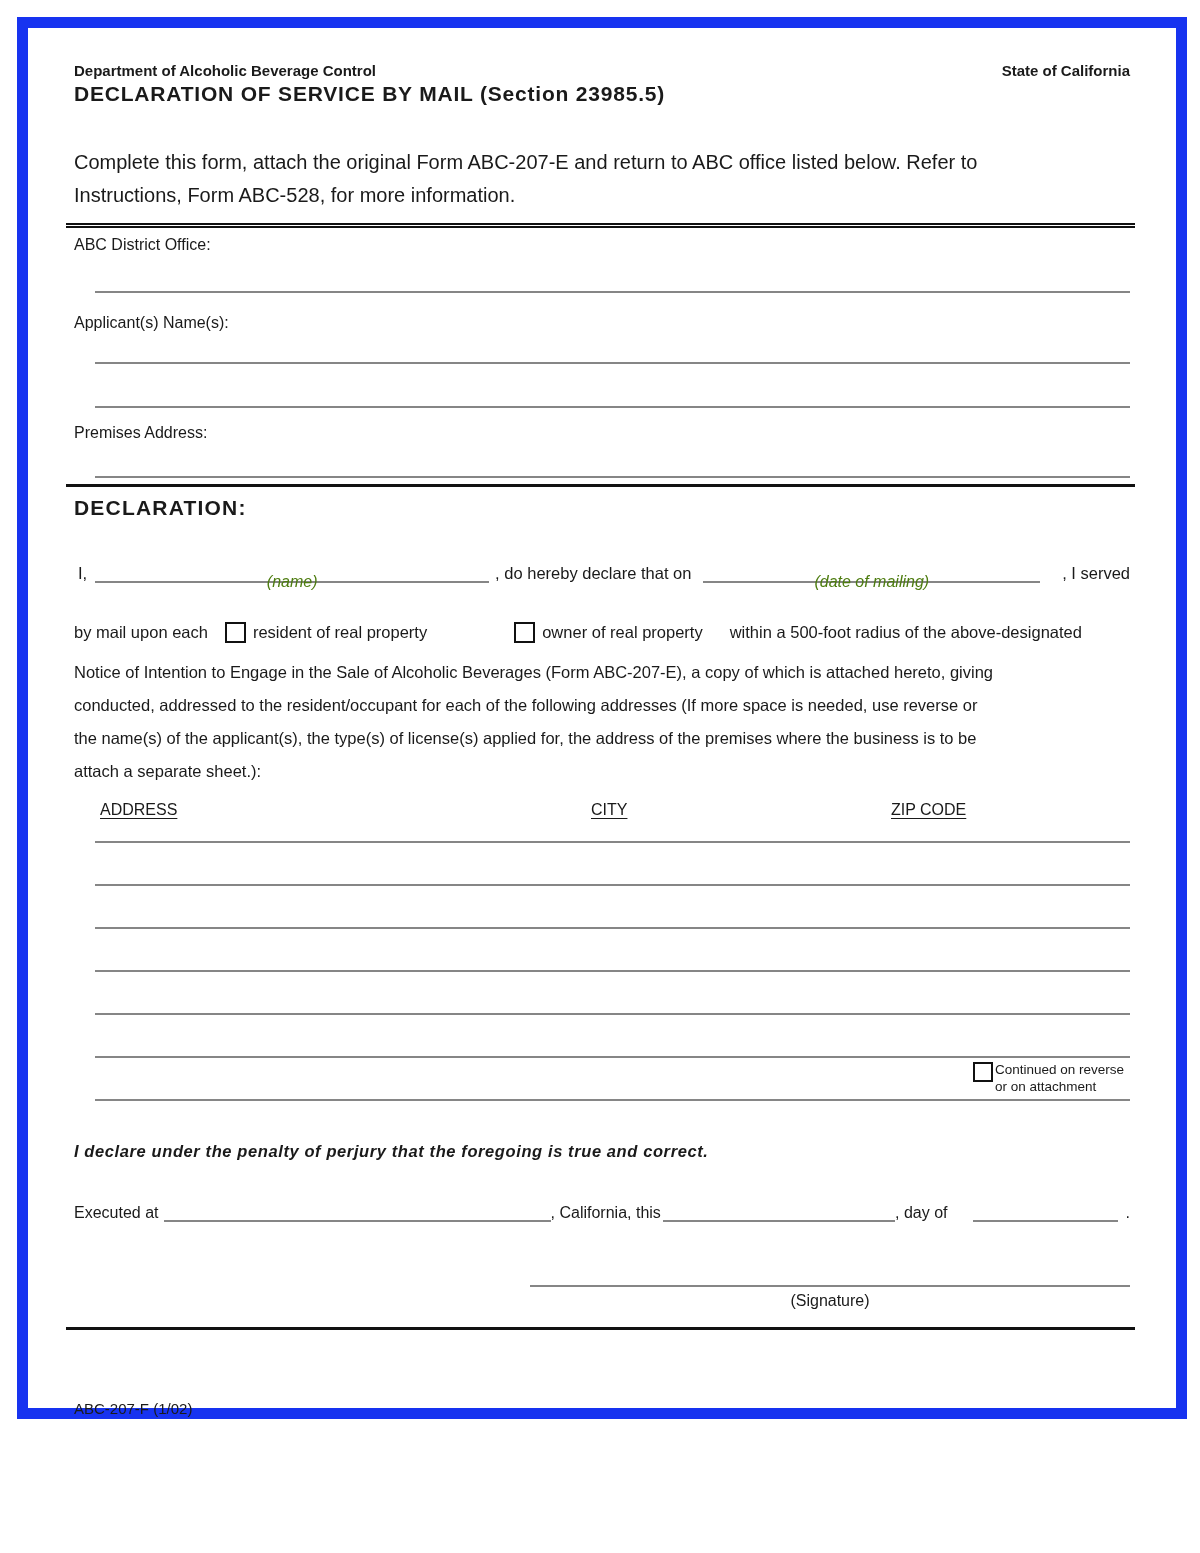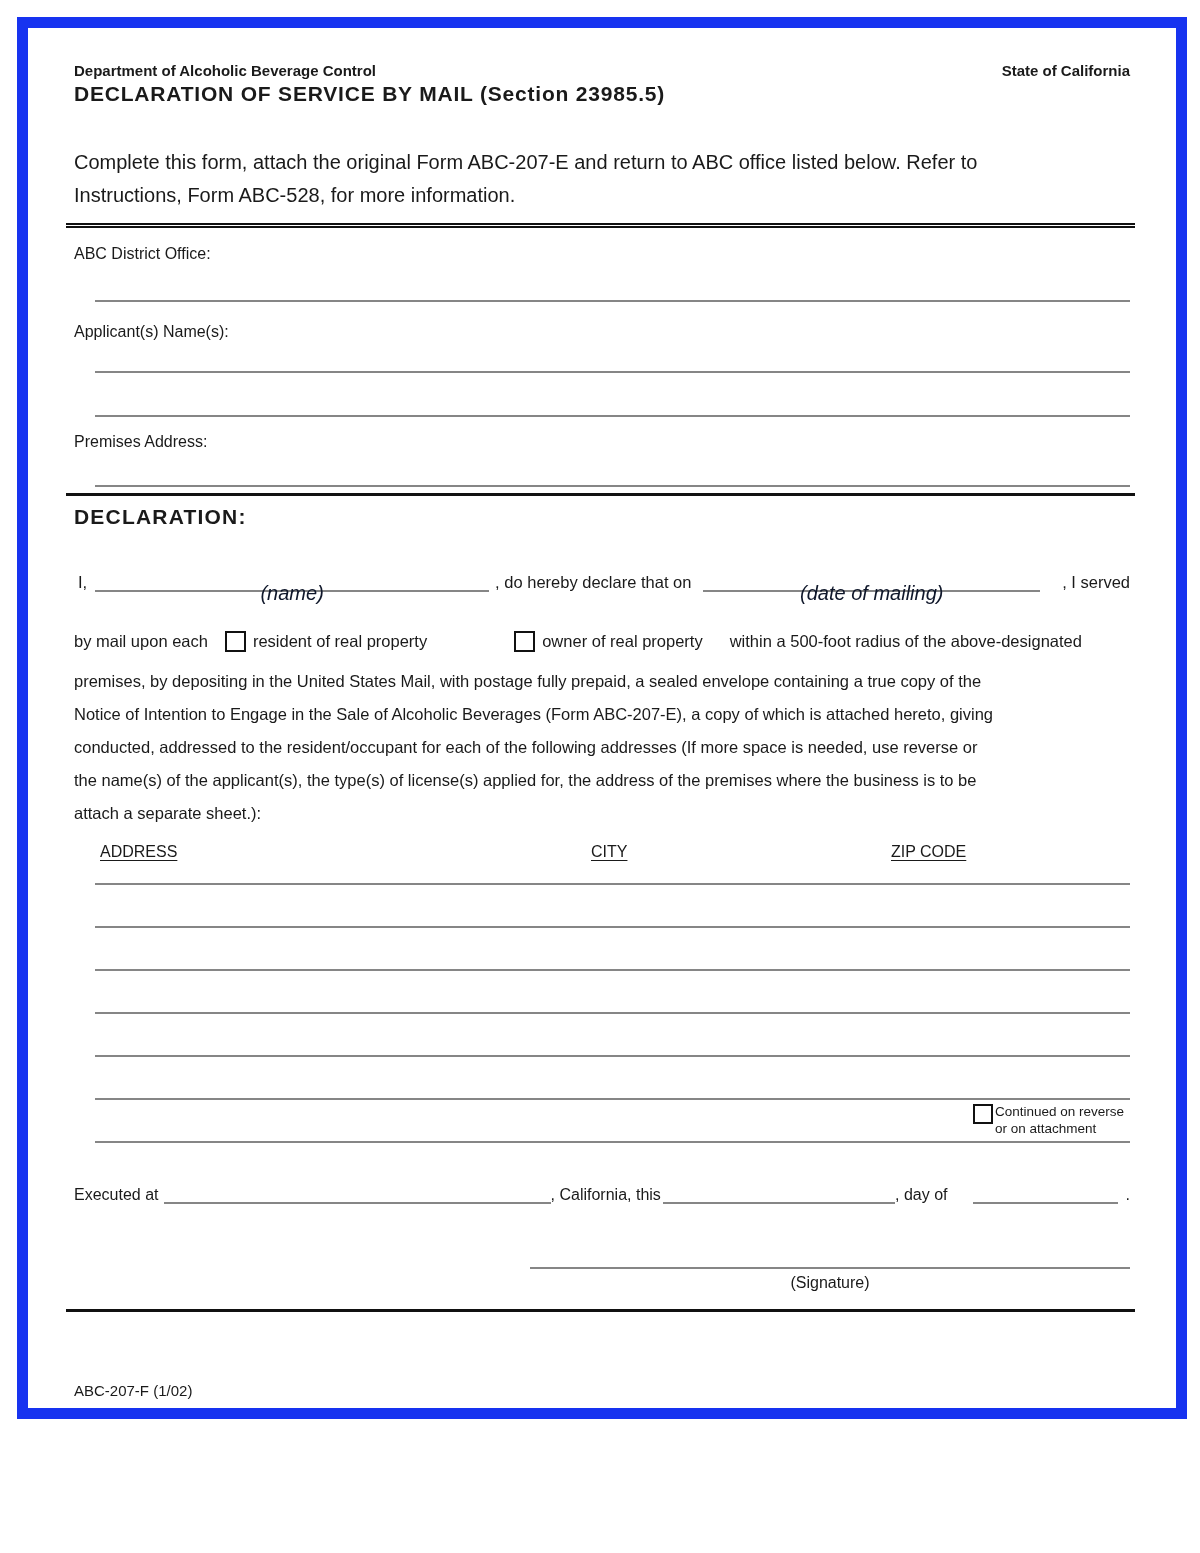--- a/index.html
+++ b/index.html
@@ -41,21 +41,21 @@
     border-bottom: 2px solid #111;
     margin-left: -8px; margin-right: -5px;
   }
   
   .field-label { font-size: 16px; }
   .fill-line {
     border-bottom: 2px solid #868686;
     margin-left: 21px;
     height: 1px;
   }
-  .lbl-district { margin-top: 17px; }
+  .lbl-district { margin-top: 8px; }
   .line-district { margin-top: 37px; }
   .lbl-applicants { margin-top: 21px; }
   .line-app1 { margin-top: 30px; }
   .line-app2 { margin-top: 42px; }
   .lbl-premises { margin-top: 16px; }
   .line-premises { margin-top: 34px; }
   .thick-rule {
     border-bottom: 3px solid #111;
     margin-top: 6px;
     margin-left: -8px; margin-right: -5px;
@@ -67,22 +67,22 @@
   
   .decl-line1 {
     display: flex; align-items: baseline;
     font-size: 16.5px;
     margin-top: 44px;
     padding-left: 4px;
   }
   .blank { position: relative; border-bottom: 2px solid #868686; align-self: flex-end; height: 14px; }
   .blank .caption {
     position: absolute; top: 4px; left: 0; right: 0;
-    text-align: center; font-style: italic; font-size: 20px;
-    color: #0f172a; white-space: nowrap;
+    text-align: center; font-style: italic; font-size: 16px;
+    color: #4d7c0f; white-space: nowrap;
   }
   .blank-name { flex: 1.17; margin-left: 8px; margin-right: 6px; }
   .blank-date { flex: 1.0; margin-left: 12px; margin-right: 8px; }
   .decl-suffix { margin-left: 14px; }
   
   .cb-row {
     display: flex; align-items: center;
     font-size: 16.5px;
     margin-top: 39px;
   }
@@ -195,21 +195,20 @@
     <div class="cb-row">
       <span>by mail upon each</span>
       <span class="checkbox cb1"></span>
       <span class="cb-opt1">resident of real property</span>
       <span class="checkbox cb2"></span>
       <span class="cb-opt2">owner of real property</span>
       <span class="cb-suffix">within a 500-foot radius of the above-designated</span>
     </div>
 
     <div class="body-par">
-      <div>premises, by depositing in the United States Mail, with postage fully prepaid, a sealed envelope containing a true copy of the</div>
       <div>Notice of Intention to Engage in the Sale of Alcoholic Beverages (Form ABC-207-E), a copy of which is attached hereto, giving</div>
       <div>conducted, addressed to the resident/occupant for each of the following addresses (If more space is needed, use reverse or</div>
       <div>the name(s) of the applicant(s), the type(s) of license(s) applied for, the address of the premises where the business is to be</div>
       <div>attach a separate sheet.):</div>
     </div>
 
     <div class="tbl-head">
       <span class="th-address">ADDRESS</span>
       <span class="th-city">CITY</span>
       <span class="th-zip">ZIP CODE</span>
@@ -225,20 +224,21 @@
       <div class="rule"></div>
       <div class="continued">
         <span class="checkbox"></span>
         <span class="cont-text">
           <span>Continued on reverse</span><br>
           <span>or on attachment</span>
         </span>
       </div>
     </div>
 
+    <div class="perjury">I declare under the penalty of perjury that the foregoing is true and correct.</div>
 
     <div class="exec-row">
       <span>Executed at</span>
       <span class="blank blank-exec blank-place"></span>
       <span>, California, this</span>
       <span class="blank blank-exec blank-execdate"></span>
       <span>, day of</span>
       <span class="blank blank-exec blank-day"></span>
       <span>.</span>
     </div>

